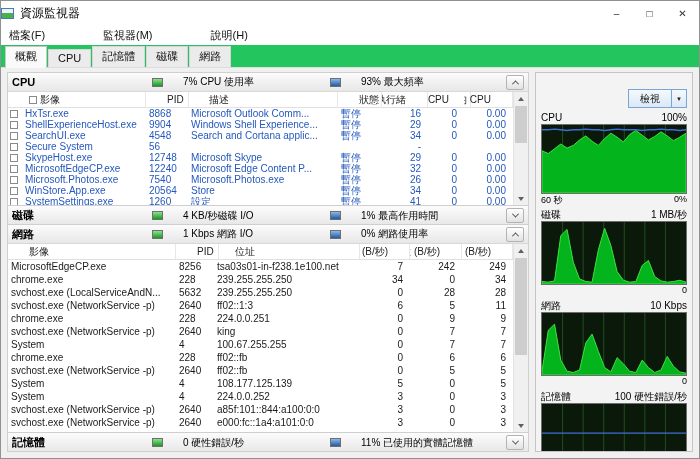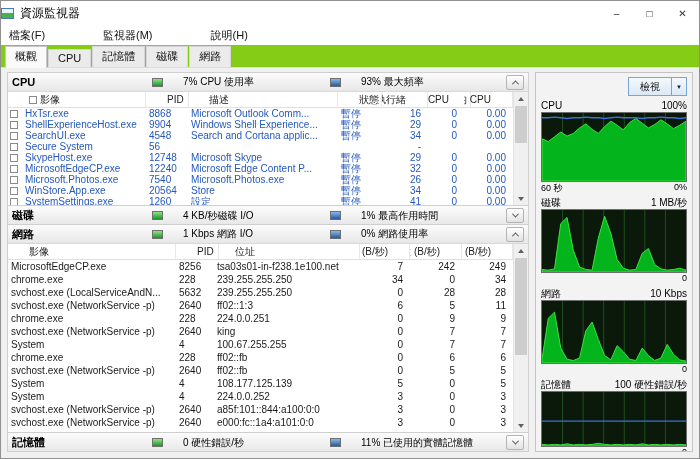--- a/index.html
+++ b/index.html
@@ -8,21 +8,21 @@
 
 .titlebar{height:24px;flex:0 0 24px;background:#ffffff;display:flex;align-items:center;}
 .app-icon{width:13px;height:11px;border:1px solid #4a79b8;background:linear-gradient(#eaf3fb 40%,#49b04d 40%);margin-right:6px;flex:0 0 auto;}
 .title-text{font-size:12px;color:#000;}
 .win-controls{margin-left:auto;display:flex;height:100%;}
 .win-btn{width:33px;display:flex;align-items:center;justify-content:center;font-size:10px;color:#333;cursor:default;}
 
 .menubar{height:20px;flex:0 0 20px;background:#ffffff;display:flex;align-items:center;font-size:11px;color:#111;gap:42px;}
 .menu-item{padding:2px 8px;}
 
-.tabbar{height:23px;flex:0 0 23px;background:#84cc16;display:flex;align-items:flex-end;padding:3px 4px 0 4px;gap:1px;border-bottom:1px solid #dcdcdc;}
+.tabbar{height:23px;flex:0 0 23px;background:#22c55e;display:flex;align-items:flex-end;padding:3px 4px 0 4px;gap:1px;border-bottom:1px solid #dcdcdc;}
 .tab{font-size:11px;padding:2px 9px 3px;background:#ebebeb;border:1px solid #d6d6d6;border-bottom:none;color:#111;}
 .tab.active{background:#fafafa;padding-bottom:4px;margin-bottom:-1px;border-color:#c9c9c9;}
 
 .content{flex:1;display:flex;padding:4px 6px 6px;gap:6px;background:#f0f0f0;overflow:hidden;}
 .left{width:522px;flex:0 0 522px;display:flex;flex-direction:column;overflow:hidden;}
 .section{border:1px solid #cfcfcf;background:#fff;display:flex;flex-direction:column;overflow:hidden;}
 .section + .section{margin-top:-1px;}
 .sec-header{height:19px;flex:0 0 19px;display:flex;align-items:center;background:linear-gradient(#fcfcfc,#e7e7e7);border-bottom:1px solid #d8d8d8;padding:0 4px;font-size:10px;color:#000;}
 .sec-title{font-weight:bold;font-size:11px;width:140px;overflow:hidden;white-space:nowrap;}
 .legend{display:flex;align-items:center;gap:20px;overflow:hidden;white-space:nowrap;}
@@ -53,21 +53,21 @@
 .cb-cell{display:flex;align-items:center;justify-content:flex-start;padding-left:2px;}
 .cb{width:8px;height:8px;border:1px solid #8a8a8a;background:#fff;display:inline-block;}
 
 .vscroll{width:15px;flex:0 0 15px;background:#f0f0f0;border-left:1px solid #e3e3e3;display:flex;flex-direction:column;}
 .sb-btn{height:13px;flex:0 0 13px;display:flex;align-items:center;justify-content:center;background:#f0f0f0;}
 .tri-up{width:0;height:0;border-left:3px solid transparent;border-right:3px solid transparent;border-bottom:4px solid #606060;}
 .tri-down{width:0;height:0;border-left:3px solid transparent;border-right:3px solid transparent;border-top:4px solid #606060;}
 .sb-track{flex:1;position:relative;}
 .sb-thumb{position:absolute;top:1px;left:1px;right:1px;height:42%;background:#cdcdcd;}
 
-.right{flex:1;border:1px solid #c4c4c4;background:#f3f3f3;padding:4px 5px 4px;display:flex;flex-direction:column;overflow:hidden;}
+.right{flex:1;border:1px solid #c4c4c4;background:#f3f3f3;padding:16px 5px 4px;display:flex;flex-direction:column;overflow:hidden;}
 .view-row{display:flex;justify-content:flex-end;height:19px;flex:0 0 19px;}
 .view-btn{display:flex;align-items:stretch;border:1px solid #79a4d6;background:linear-gradient(#f4f9fd,#dbe8f6);font-size:10px;color:#111;}
 .view-label{padding:2px 11px 0;}
 .view-arrow{border-left:1px solid #79a4d6;width:15px;display:flex;align-items:center;justify-content:center;font-size:6px;color:#222;}
 .graph-title{display:flex;justify-content:space-between;font-size:10px;height:13px;flex:0 0 13px;margin-top:3px;align-items:center;color:#000;}
 .graph-frame{border:1px solid #6e6e6e;background:#0b190b;line-height:0;}
 svg.graph{display:block;width:100%;}
 .graph-bottom{display:flex;justify-content:space-between;font-size:9px;height:11px;flex:0 0 11px;color:#000;}
 </style>
 </head>

